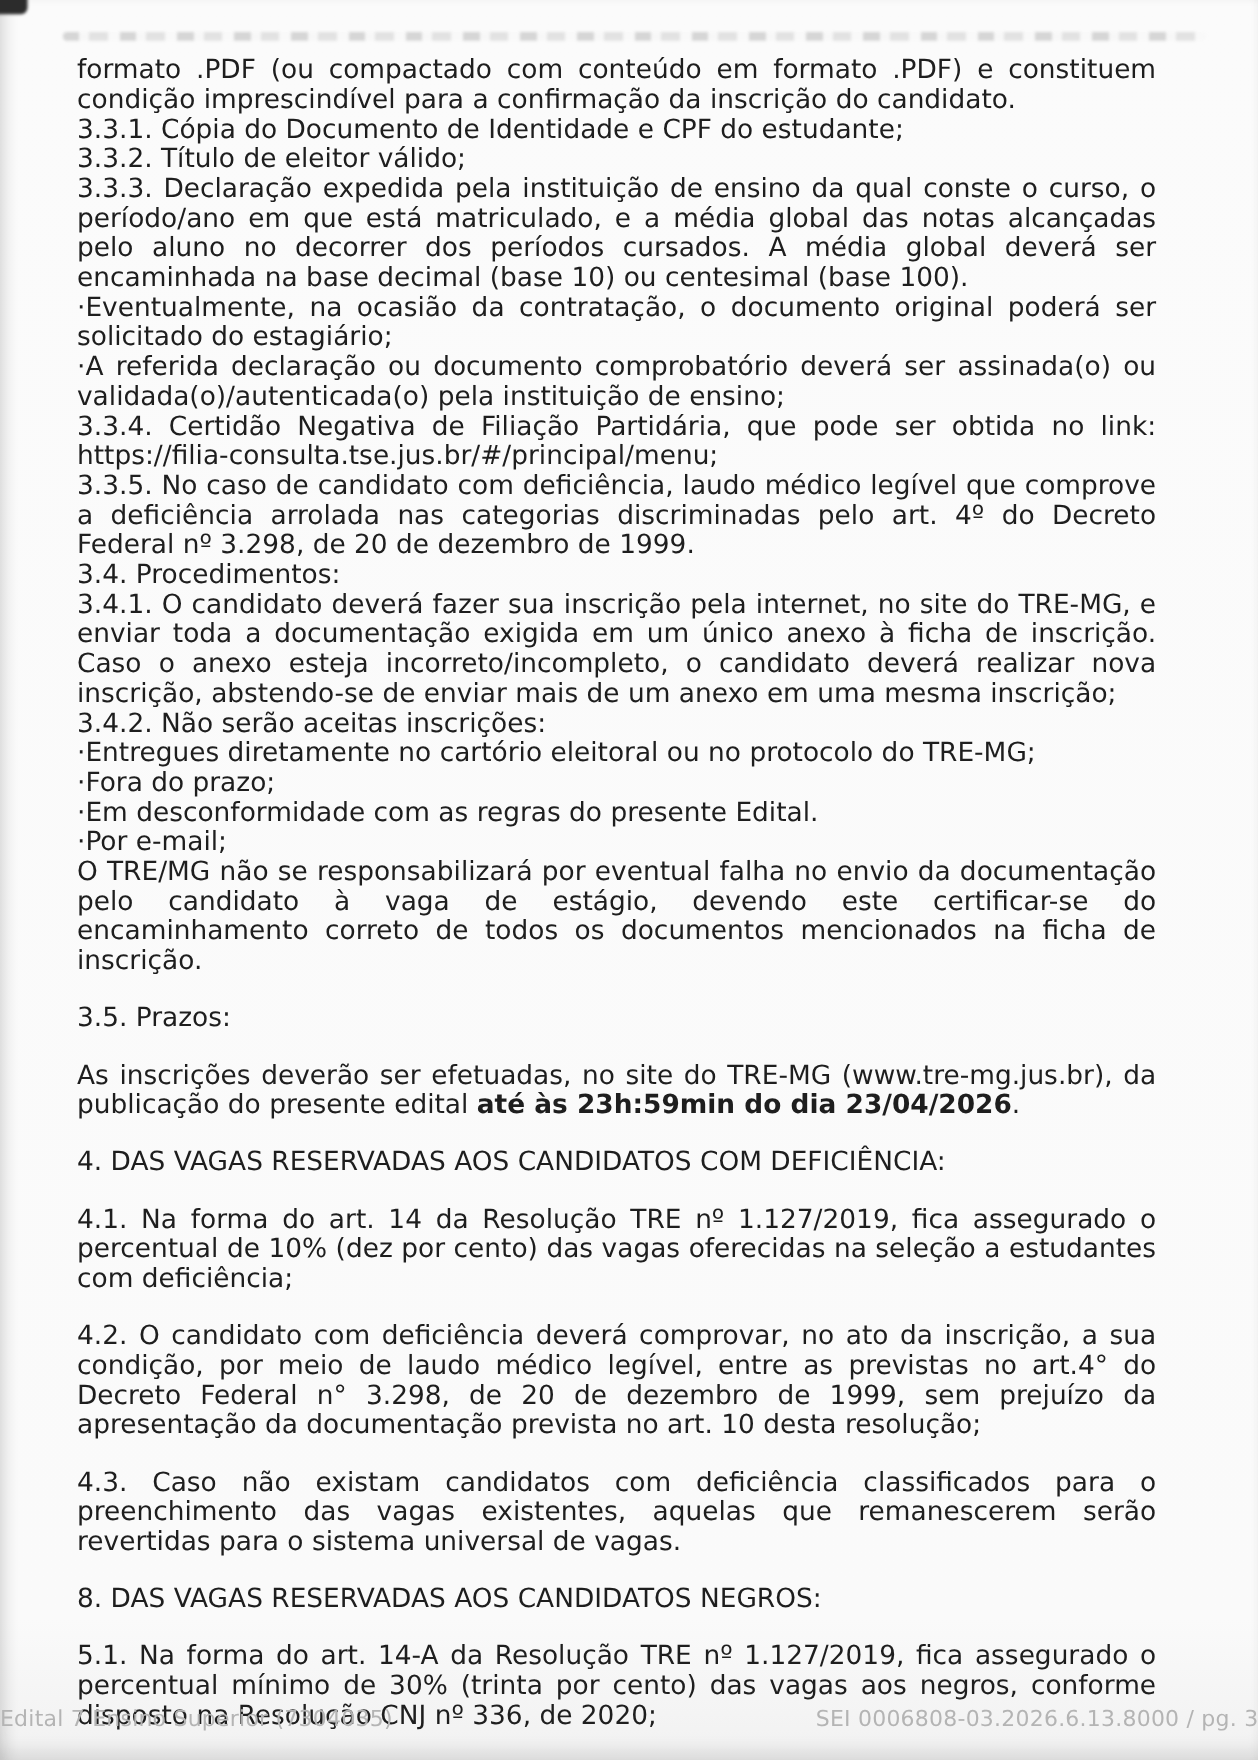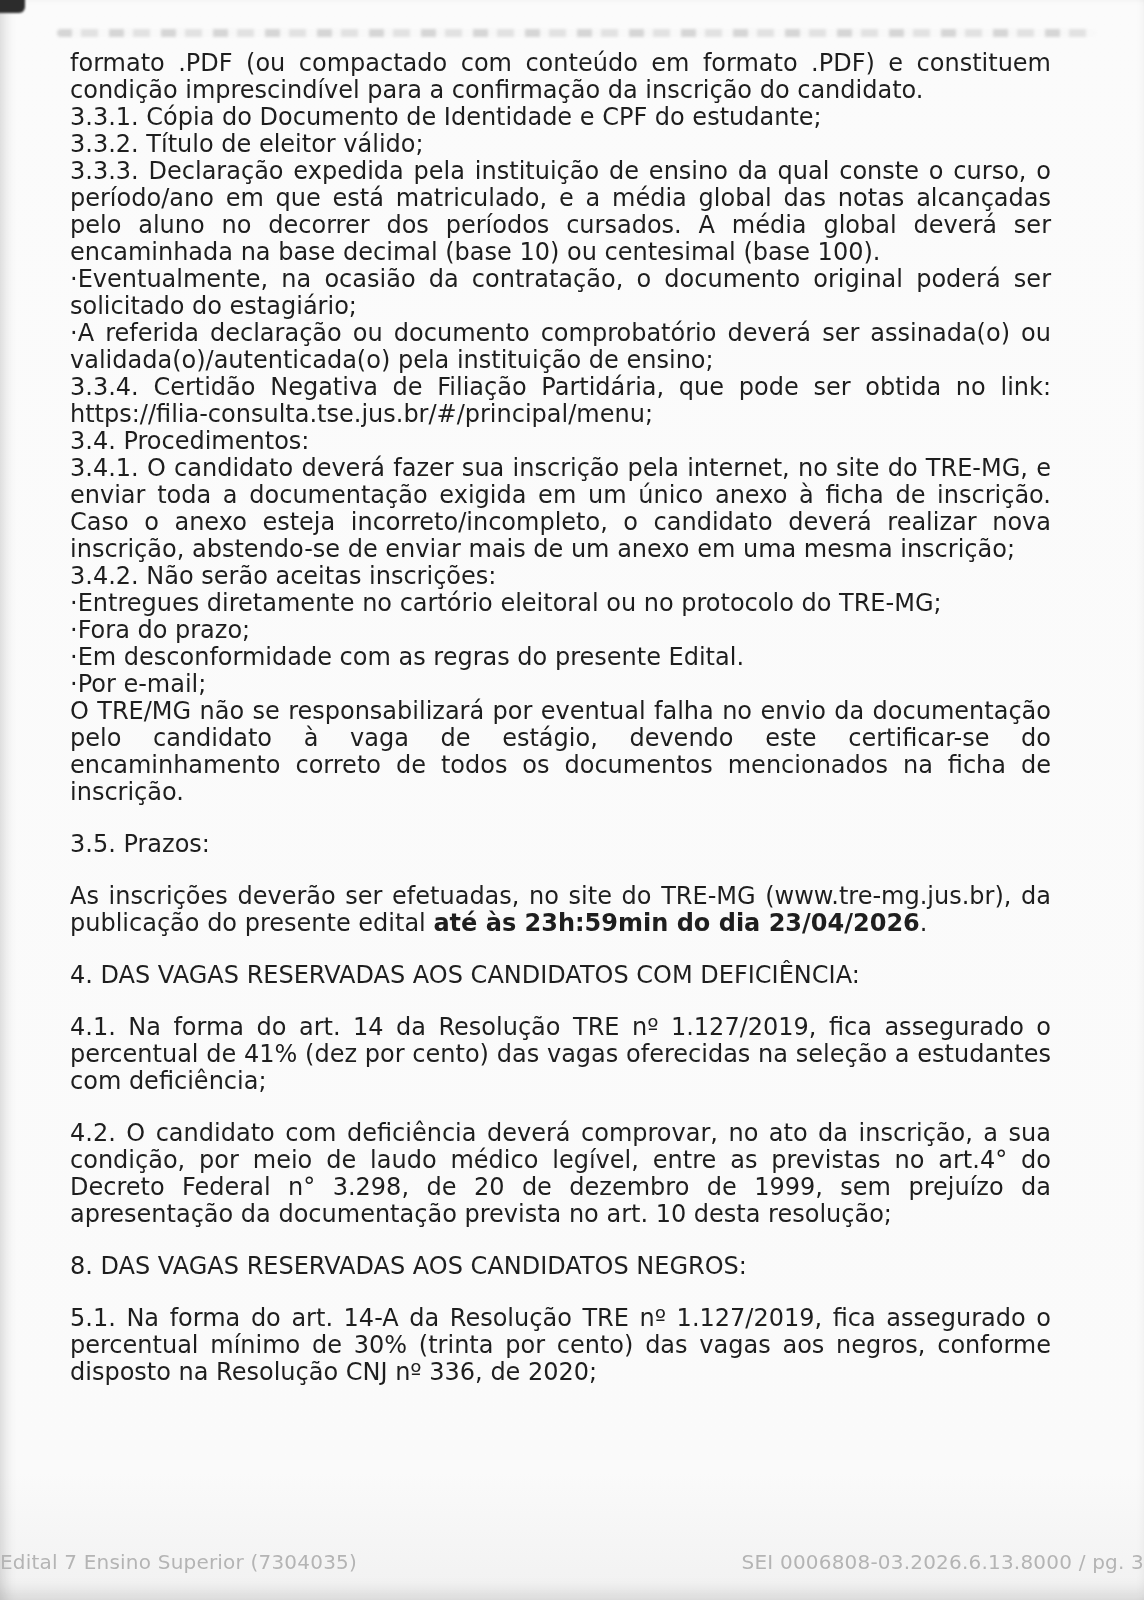--- a/index.html
+++ b/index.html
@@ -67,33 +67,35 @@
   <div class="top-smudge"></div>
 
   <div class="content">
     <p class="para">formato .PDF (ou compactado com conteúdo em formato .PDF) e constituem condição imprescindível para a confirmação da inscrição do candidato.</p>
     <p class="para">3.3.1. Cópia do Documento de Identidade e CPF do estudante;</p>
     <p class="para">3.3.2. Título de eleitor válido;</p>
     <p class="para">3.3.3. Declaração expedida pela instituição de ensino da qual conste o curso, o período/ano em que está matriculado, e a média global das notas alcançadas pelo aluno no decorrer dos períodos cursados. A média global deverá ser encaminhada na base decimal (base 10) ou centesimal (base 100).</p>
     <p class="para">·Eventualmente, na ocasião da contratação, o documento original poderá ser solicitado do estagiário;</p>
     <p class="para">·A referida declaração ou documento comprobatório deverá ser assinada(o) ou validada(o)/autenticada(o) pela instituição de ensino;</p>
     <p class="para">3.3.4. Certidão Negativa de Filiação Partidária, que pode ser obtida no link: https://filia-consulta.tse.jus.br/#/principal/menu;</p>
+    <p class="para">3.3.5. No caso de candidato com deficiência, laudo médico legível que comprove a deficiência arrolada nas categorias discriminadas pelo art. 4º do Decreto Federal nº 3.298, de 20 de dezembro de 1999.</p>
     <p class="para">3.4. Procedimentos:</p>
     <p class="para">3.4.1. O candidato deverá fazer sua inscrição pela internet, no site do TRE-MG, e enviar toda a documentação exigida em um único anexo à ficha de inscrição. Caso o anexo esteja incorreto/incompleto, o candidato deverá realizar nova inscrição, abstendo-se de enviar mais de um anexo em uma mesma inscrição;</p>
     <p class="para">3.4.2. Não serão aceitas inscrições:</p>
     <p class="para">·Entregues diretamente no cartório eleitoral ou no protocolo do TRE-MG;</p>
     <p class="para">·Fora do prazo;</p>
     <p class="para">·Em desconformidade com as regras do presente Edital.</p>
     <p class="para">·Por e-mail;</p>
     <p class="para">O TRE/MG não se responsabilizará por eventual falha no envio da documentação pelo candidato à vaga de estágio, devendo este certificar-se do encaminhamento correto de todos os documentos mencionados na ficha de inscrição.</p>
     <p class="para mt">3.5. Prazos:</p>
     <p class="para mt"><span>As inscrições deverão ser efetuadas, no site do TRE-MG (www.tre-mg.jus.br), da publicação do presente edital </span><strong>até às 23h:59min do dia 23/04/2026</strong><span>.</span></p>
     <p class="para mt">4. DAS VAGAS RESERVADAS AOS CANDIDATOS COM DEFICIÊNCIA:</p>
-    <p class="para mt">4.1. Na forma do art. 14 da Resolução TRE nº 1.127/2019, fica assegurado o percentual de 41% (dez por cento) das vagas oferecidas na seleção a estudantes com deficiência;</p>
+    <p class="para mt">4.1. Na forma do art. 14 da Resolução TRE nº 1.127/2019, fica assegurado o percentual de 10% (dez por cento) das vagas oferecidas na seleção a estudantes com deficiência;</p>
     <p class="para mt">4.2. O candidato com deficiência deverá comprovar, no ato da inscrição, a sua condição, por meio de laudo médico legível, entre as previstas no art.4° do Decreto Federal n° 3.298, de 20 de dezembro de 1999, sem prejuízo da apresentação da documentação prevista no art. 10 desta resolução;</p>
+    <p class="para mt">4.3. Caso não existam candidatos com deficiência classificados para o preenchimento das vagas existentes, aquelas que remanescerem serão revertidas para o sistema universal de vagas.</p>
     <p class="para mt">8. DAS VAGAS RESERVADAS AOS CANDIDATOS NEGROS:</p>
     <p class="para mt">5.1. Na forma do art. 14-A da Resolução TRE nº 1.127/2019, fica assegurado o percentual mínimo de 30% (trinta por cento) das vagas aos negros, conforme disposto na Resolução CNJ nº 336, de 2020;</p>
   </div>
 
   <div class="footer">
     <span>Edital 7 Ensino Superior (7304035)</span>
     <span>SEI 0006808-03.2026.6.13.8000 / pg. 3</span>
   </div>
 </div>
 

